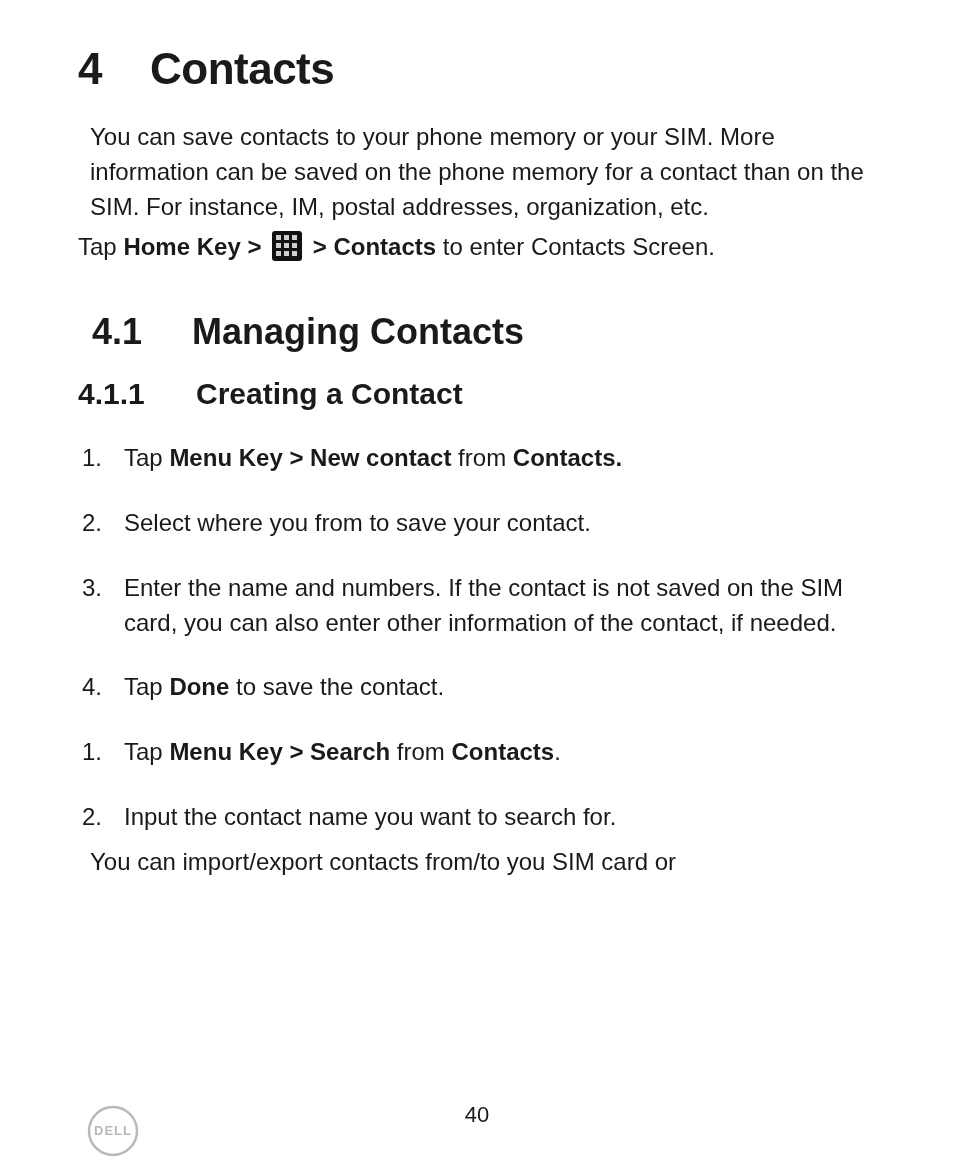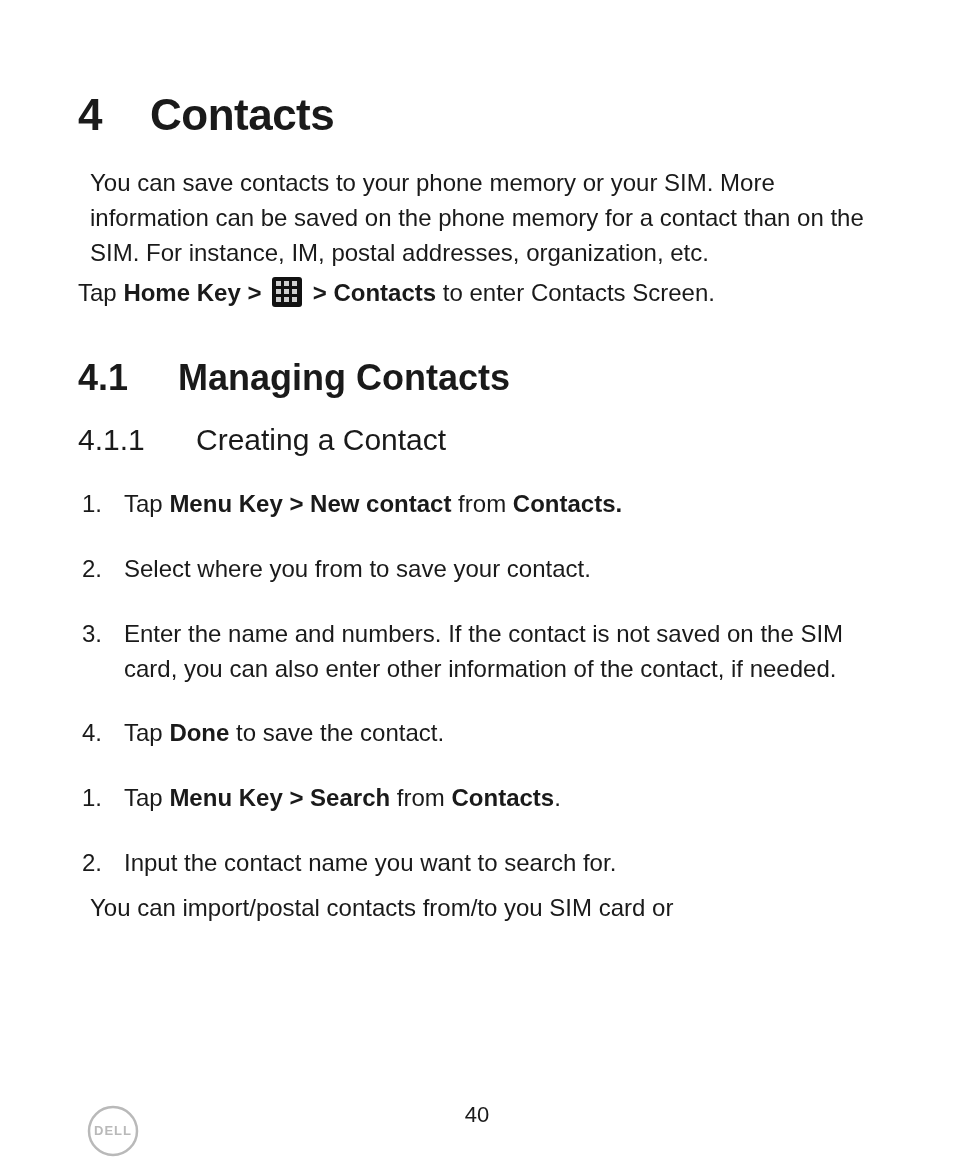--- a/index.html
+++ b/index.html
@@ -10,41 +10,41 @@
     height: 1168px;
     background: #ffffff;
     font-family: "Segoe UI", "Helvetica Neue", Arial, sans-serif;
     color: #1a1a1a;
     overflow: hidden;
   }
   .page {
     box-sizing: border-box;
     width: 954px;
     height: 1168px;
-    padding: 90px 78px 0 78px;
+    padding: 44px 78px 0 78px;
     position: relative;
   }
 
   
   .h1 {
     font-size: 44px;
     font-weight: 700;
     letter-spacing: -0.5px;
     margin: 0 0 26px 0;
   }
   .h1 .chnum { display:inline-block; width: 72px; }
   .h2 {
     font-size: 36px;
     font-weight: 700;
     margin: 40px 0 14px 0;
   }
-  .h2 .secnum { display:inline-block; width: 100px; }
+  .h2 .secnum { display:inline-block; width: 100px; margin-left: 14px; }
   .h3 {
     font-size: 30px;
-    font-weight: 400;
+    font-weight: 700;
     margin: 24px 0 6px 0;
   }
   .h3 .subnum { display:inline-block; width: 118px; }
 
   
   .body-p {
     font-size: 24px;
     line-height: 1.45;
     margin: 0 0 6px 12px;
     font-weight: 400;
@@ -148,21 +148,21 @@
       <li><span>Select where you from to save your contact.</span></li>
       <li><span>Enter the name and numbers. If the contact is not saved on the SIM card, you can also enter other information of the contact, if needed.</span></li>
       <li><span>Tap </span><span class="bold">Done</span><span> to save the contact.</span></li>
     </ol>
 
   <ol class="steps" id="steps-412">
       <li><span>Tap </span><span class="bold">Menu Key &gt; Search</span><span> from </span><span class="bold">Contacts</span><span>.</span></li>
       <li><span>Input the contact name you want to search for.</span></li>
     </ol>
 
-  <p class="body-p">You can import/postal contacts from/to you SIM card or</p>
+  <p class="body-p">You can import/export contacts from/to you SIM card or</p>
 
   <div class="footer">
     <div class="page-number">40</div>
     <div class="dell-logo" aria-hidden="true">
       <svg width="54" height="54" viewBox="0 0 54 54">
         <circle cx="27" cy="27" r="24" fill="none" stroke="#b9b9b9" stroke-width="2.5"></circle>
         <text x="27" y="31" text-anchor="middle" font-family="Arial, sans-serif" font-size="13" font-weight="800" fill="#b9b9b9" letter-spacing="1">DELL</text>
       </svg>
     </div>
   </div>

